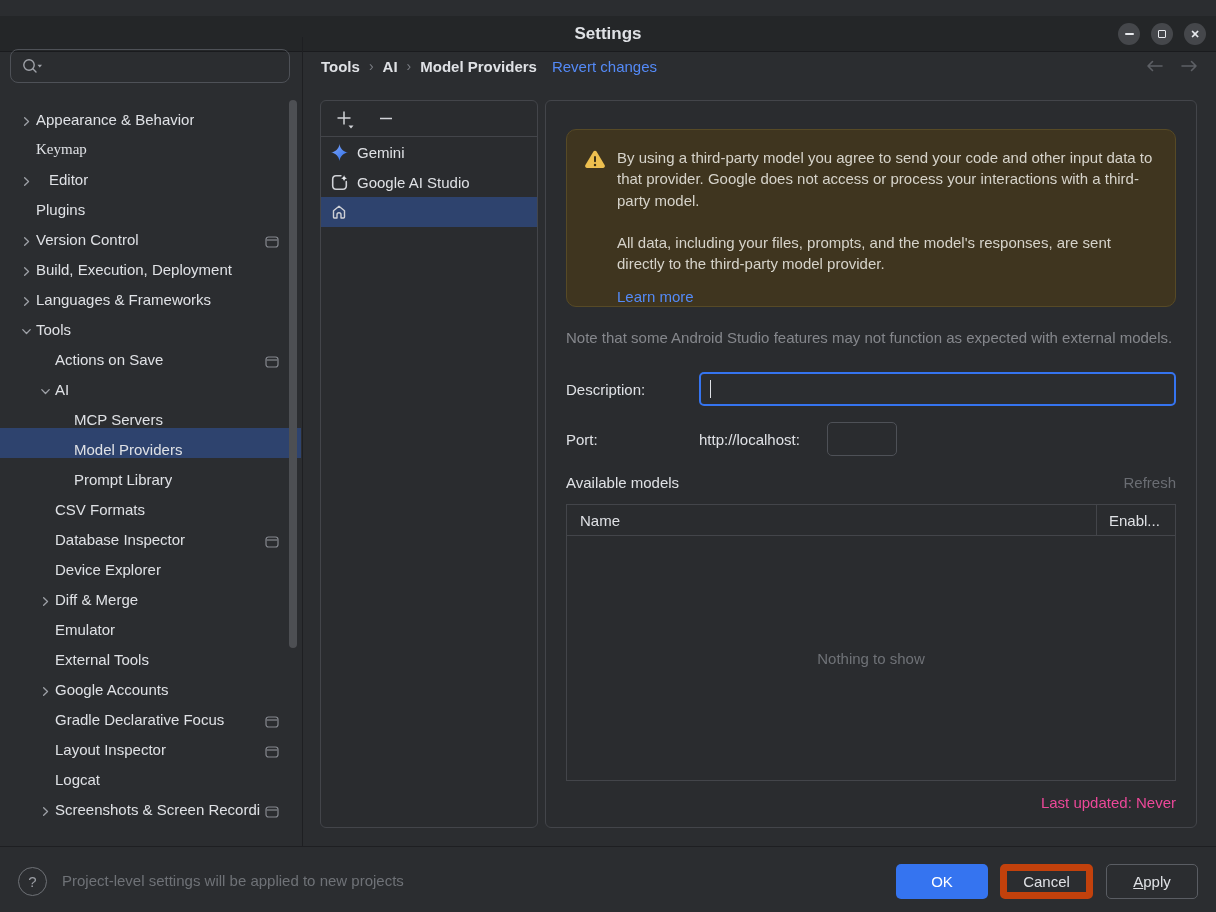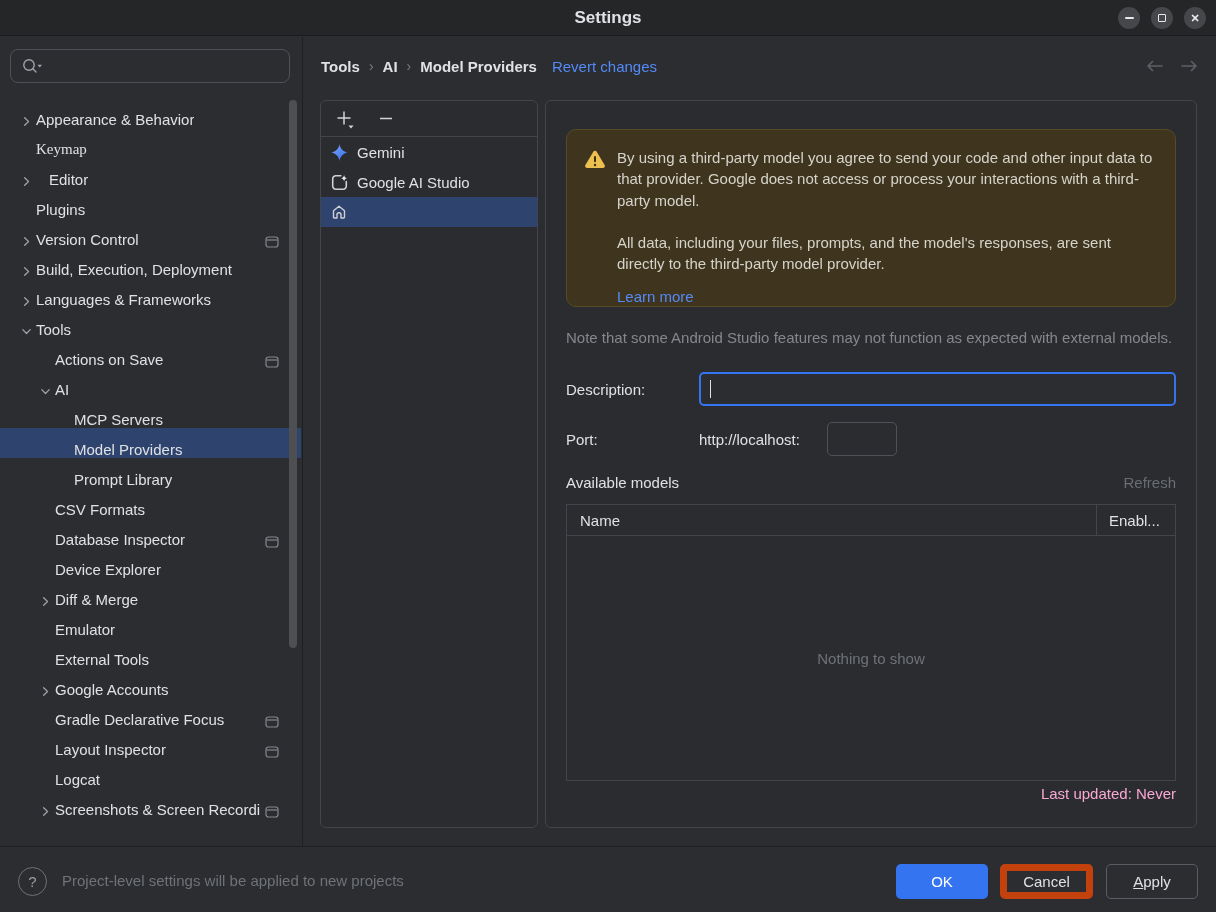--- a/index.html
+++ b/index.html
@@ -1,21 +1,21 @@
 <!DOCTYPE html>
 <html><head>
 <meta charset="utf-8">
 <style>
   * { margin:0; padding:0; box-sizing:border-box; }
   html,body { width:1216px; height:912px; background:#1e1f22; overflow:hidden; }
   body { font-family:"Liberation Sans", sans-serif; color:#dfe1e5; font-size:15px; }
   #app { position:relative; width:1216px; height:912px; background:#2b2d30; overflow:hidden; }
 
   
-  .titlebar { position:absolute; left:0; top:0; width:1216px; height:36px; background:#242628; border-bottom:1px solid #1a1b1e; }
+  .titlebar { position:absolute; left:0; top:16px; width:1216px; height:36px; background:#242628; border-bottom:1px solid #1a1b1e; }
   .titlebar .title { position:absolute; left:0; right:0; top:0; height:36px; line-height:36px; text-align:center; font-weight:bold; font-size:17px; }
   .win-controls { position:absolute; right:10px; top:7px; display:flex; gap:11px; }
   .win-btn { width:22px; height:22px; border-radius:50%; background:#45474b; display:flex; align-items:center; justify-content:center; cursor:default; }
   .glyph-min { width:9px; height:2px; background:#e8eaee; border-radius:1px; }
   .glyph-max { width:8px; height:8px; border:1.6px solid #e8eaee; border-radius:1px; }
   .glyph-close { color:#e8eaee; font-size:11px; line-height:1; font-weight:bold; }
 
   
   .searchbox { position:absolute; left:10px; top:49px; width:280px; height:34px; border:1px solid #4e5157; border-radius:8px; display:flex; align-items:center; padding-left:10px; }
   .vsep { position:absolute; left:302px; top:37px; width:1px; height:809px; background:#1e1f22; }
@@ -58,21 +58,21 @@
   @keyframes blink { 50% { opacity:0; } }
   .port-prefix { width:108px; }
   .port-input { margin-left:20px; width:70px; height:34px; border:1px solid #4e5157; border-radius:5px; background:transparent; }
   .row-avail { margin-top:18px; }
   .refresh { margin-left:auto; color:#6a6d73; cursor:default; }
   .models-table { margin-top:13px; height:277px; border:1px solid #43454a; display:flex; flex-direction:column; }
   .mt-header { height:31px; display:flex; border-bottom:1px solid #43454a; align-items:center; }
   .mt-col-name { flex:1; padding-left:13px; }
   .mt-col-enabled { width:79px; padding-left:12px; border-left:1px solid #43454a; height:31px; display:flex; align-items:center; }
   .mt-body { flex:1; display:flex; align-items:center; justify-content:center; color:#6f7277; }
-  .last-updated { margin-top:4px; text-align:right; color:#f9a8d4; }
+  .last-updated { margin-top:13px; text-align:right; color:#ec4899; }
 
   
   .footer { position:absolute; left:0; top:846px; width:1216px; height:66px; background:#2b2d30; border-top:1px solid #1e1f22; }
   .help-btn { position:absolute; left:18px; top:20px; width:29px; height:29px; border-radius:50%; border:1.5px solid #6e7176; color:#9b9ea4; display:flex; align-items:center; justify-content:center; font-size:15px; cursor:pointer; }
   .footer-status { position:absolute; left:62px; top:0; height:66px; display:flex; align-items:center; color:#6f7277; }
   .btn { position:absolute; top:17px; height:35px; border-radius:5px; display:flex; align-items:center; justify-content:center; font-size:15px; cursor:pointer; }
   .btn-ok { left:896px; width:92px; background:#3574f0; color:#fff; border:none; }
   .btn-cancel { left:1000px; width:93px; background:transparent; color:#dfe1e5; border:7px solid #c2410c; }
   .btn-apply { left:1106px; width:92px; background:transparent; color:#dfe1e5; border:1px solid #5a5d63; }
   .btn-apply .lbl::first-letter { text-decoration:underline; }

